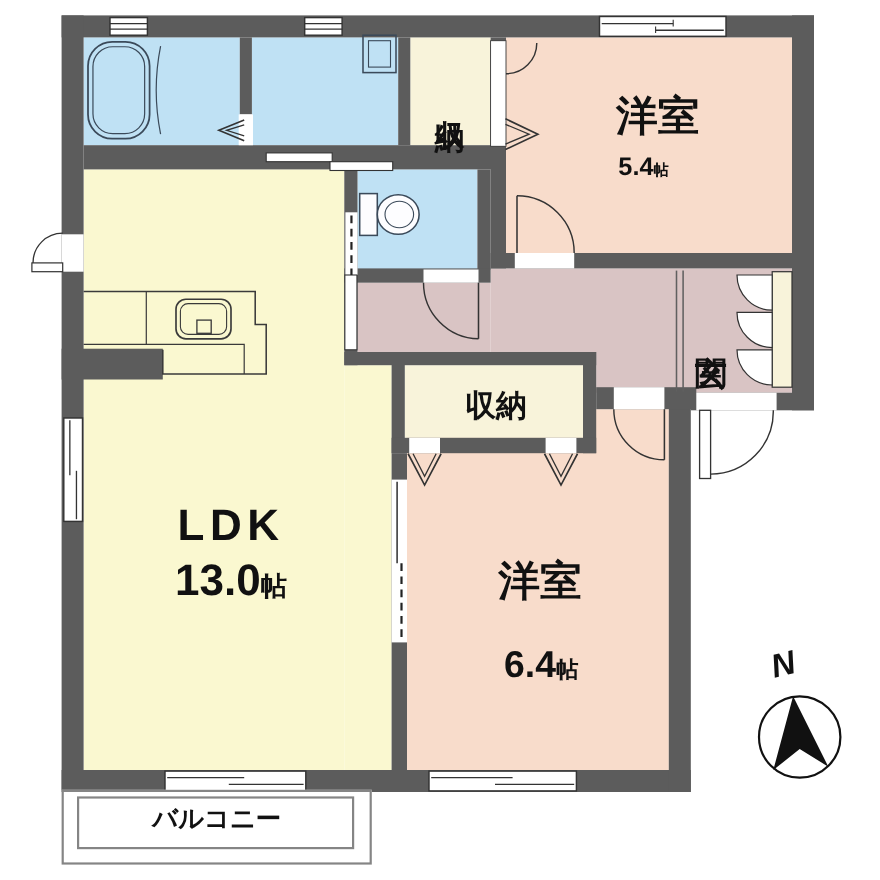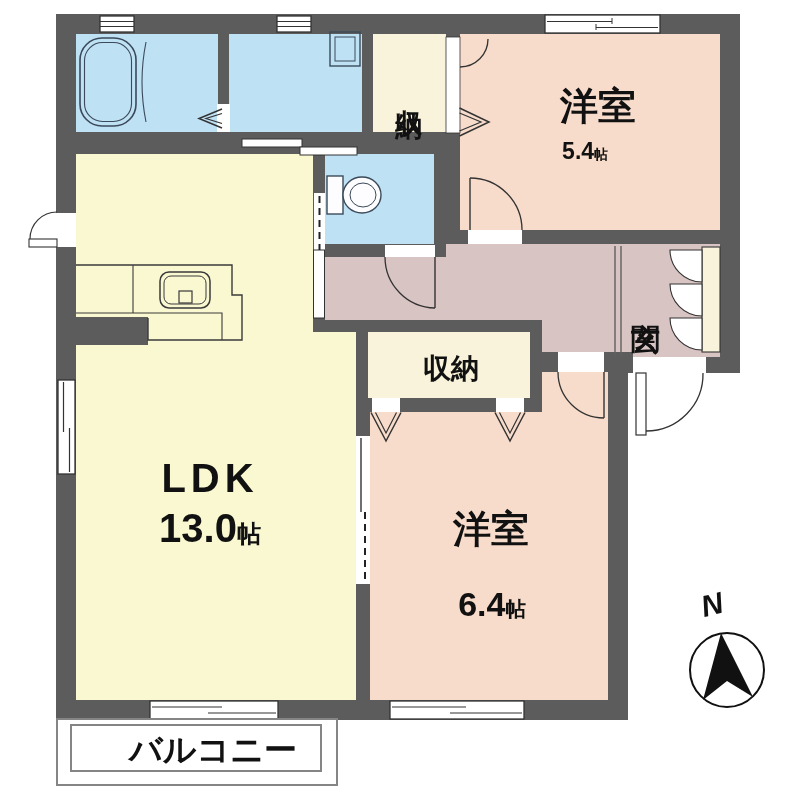--- a/index.html
+++ b/index.html
@@ -215,15 +215,15 @@
 <div class="lbl" style="left:427px;top:586px;width:130px;font-size:34px;">
   <span>6.4</span><span class="unit">帖</span>
 </div>
 
 <div class="lbl vert" style="left:393px;top:57px;height:68px;font-size:27px;">収納</div>
 
 <div class="lbl vert" style="left:629px;top:262px;height:80px;font-size:29px;">玄関</div>
 
 <div class="lbl" style="left:409px;top:354px;width:84px;font-size:28px;">収納</div>
 
-<div class="lbl" style="left:108px;top:732px;width:210px;font-size:33px;">バルコニー</div>
+<div class="lbl" style="left:92px;top:732px;width:210px;font-size:23px;">バルコニー</div>
 
 <div class="lbl" style="left:690px;top:588px;width:44px;font-size:30px;font-style:italic;transform:rotate(-14deg);">N</div>
 
 </body></html>

